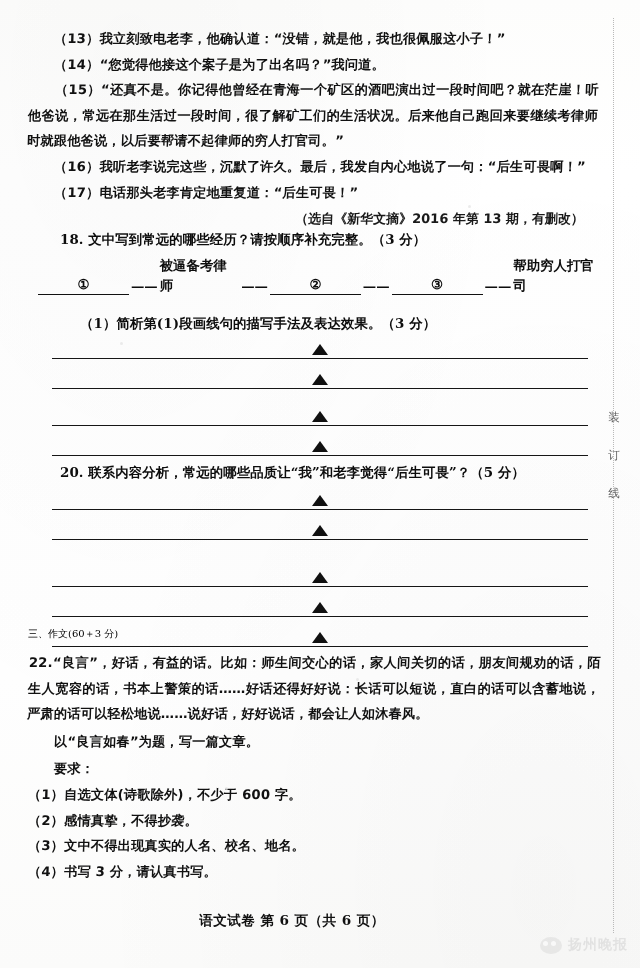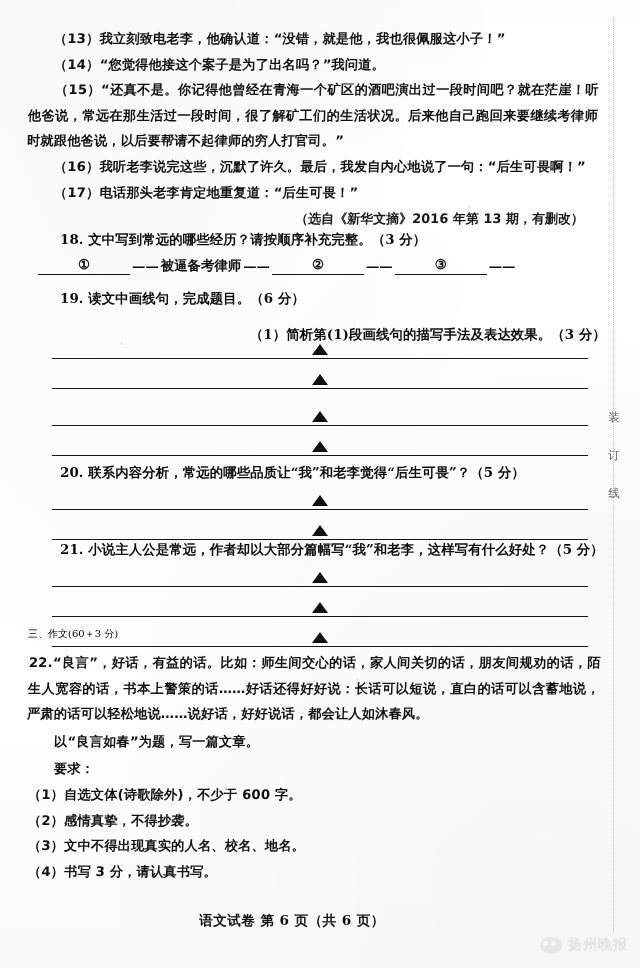--- a/index.html
+++ b/index.html
@@ -201,27 +201,25 @@
     <div class="qtext">18. 文中写到常远的哪些经历？请按顺序补充完整。（3 分）</div>
     <div class="fillrow">
       <span class="blank w1">①</span>
       <span class="dash">——</span>
       <span class="lbl">被逼备考律师</span>
       <span class="dash">——</span>
       <span class="blank w2">②</span>
       <span class="dash">——</span>
       <span class="blank w3">③</span>
       <span class="dash">——</span>
-    </div>
-  </div>
-
-  <div class="qblock" style="top:287px;">
-    <div class="qtext">19. 读文中画线句，完成题目。（6 分）</div>
-  </div>
-  <div class="qblock" style="top:323px;text-align:right;">
+      <span class="lbl">帮助穷人打官司</span>
+    </div>
+  </div>
+
+  <div class="qblock" style="top:312px;">
     <div class="qtext sub">（1）简析第(1)段画线句的描写手法及表达效果。（3 分）</div>
   </div>
   <div class="ruleset" style="top:329px;">
     <div class="rule">
       <span class="tri"></span>
       <span class="line"></span>
     </div>
     <div class="rule">
       <span class="tri"></span>
       <span class="line"></span>
@@ -246,23 +244,20 @@
     <div class="rule">
       <span class="tri"></span>
       <span class="line"></span>
     </div>
     <div class="rule">
       <span class="tri"></span>
       <span class="line"></span>
     </div>
   </div>
 
-  <div class="qblock" style="top:538px;">
-    <div class="qtext">21. 小说主人公是常远，作者却以大部分篇幅写“我”和老李，这样写有什么好处？（5 分）</div>
-  </div>
   <div class="ruleset" style="top:557px;">
     <div class="rule">
       <span class="tri"></span>
       <span class="line"></span>
     </div>
     <div class="rule">
       <span class="tri"></span>
       <span class="line"></span>
     </div>
     <div class="rule">

